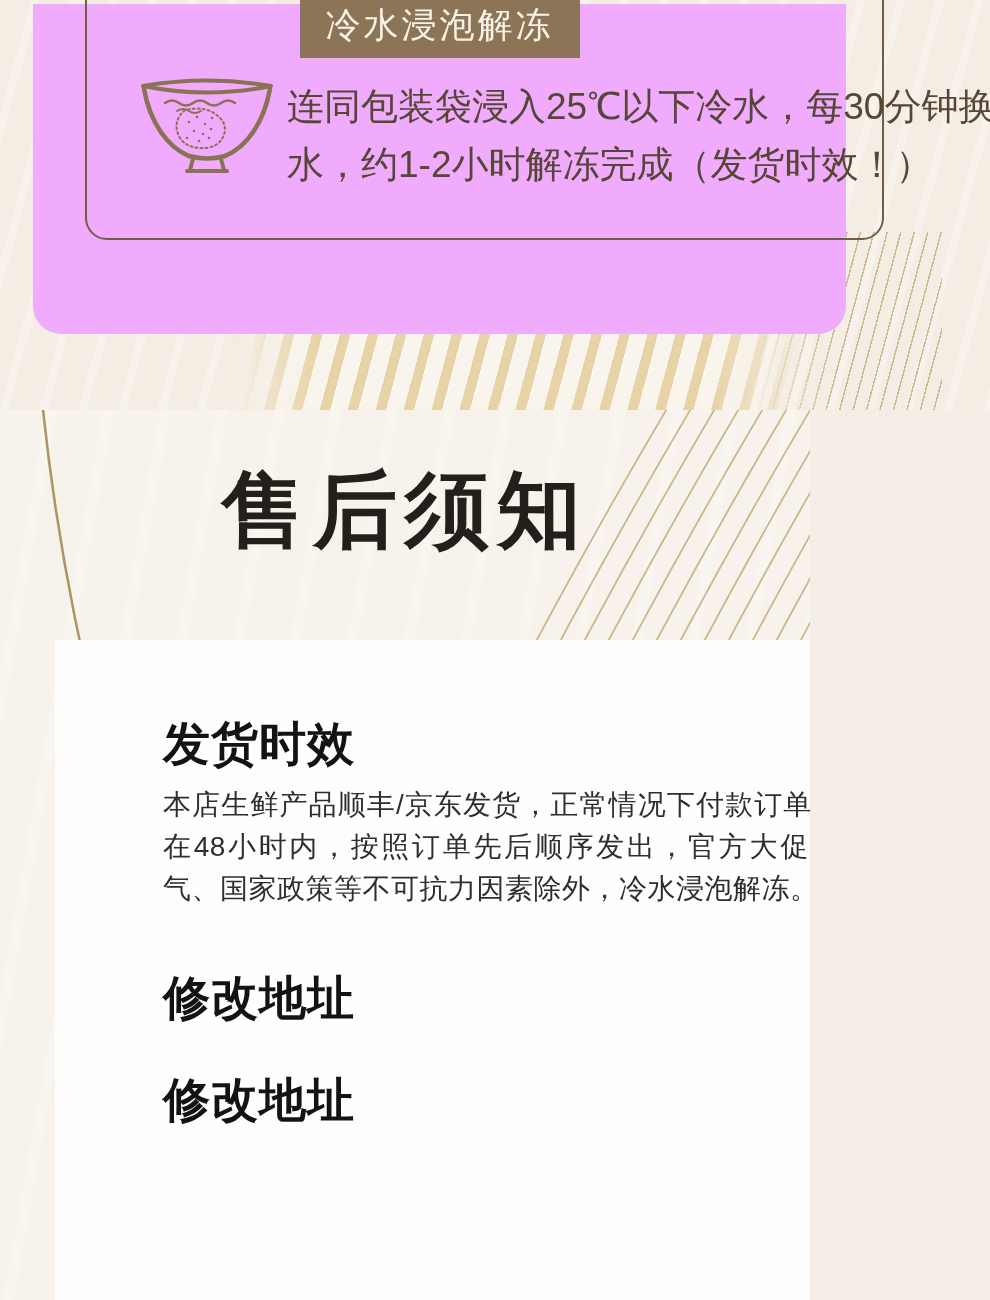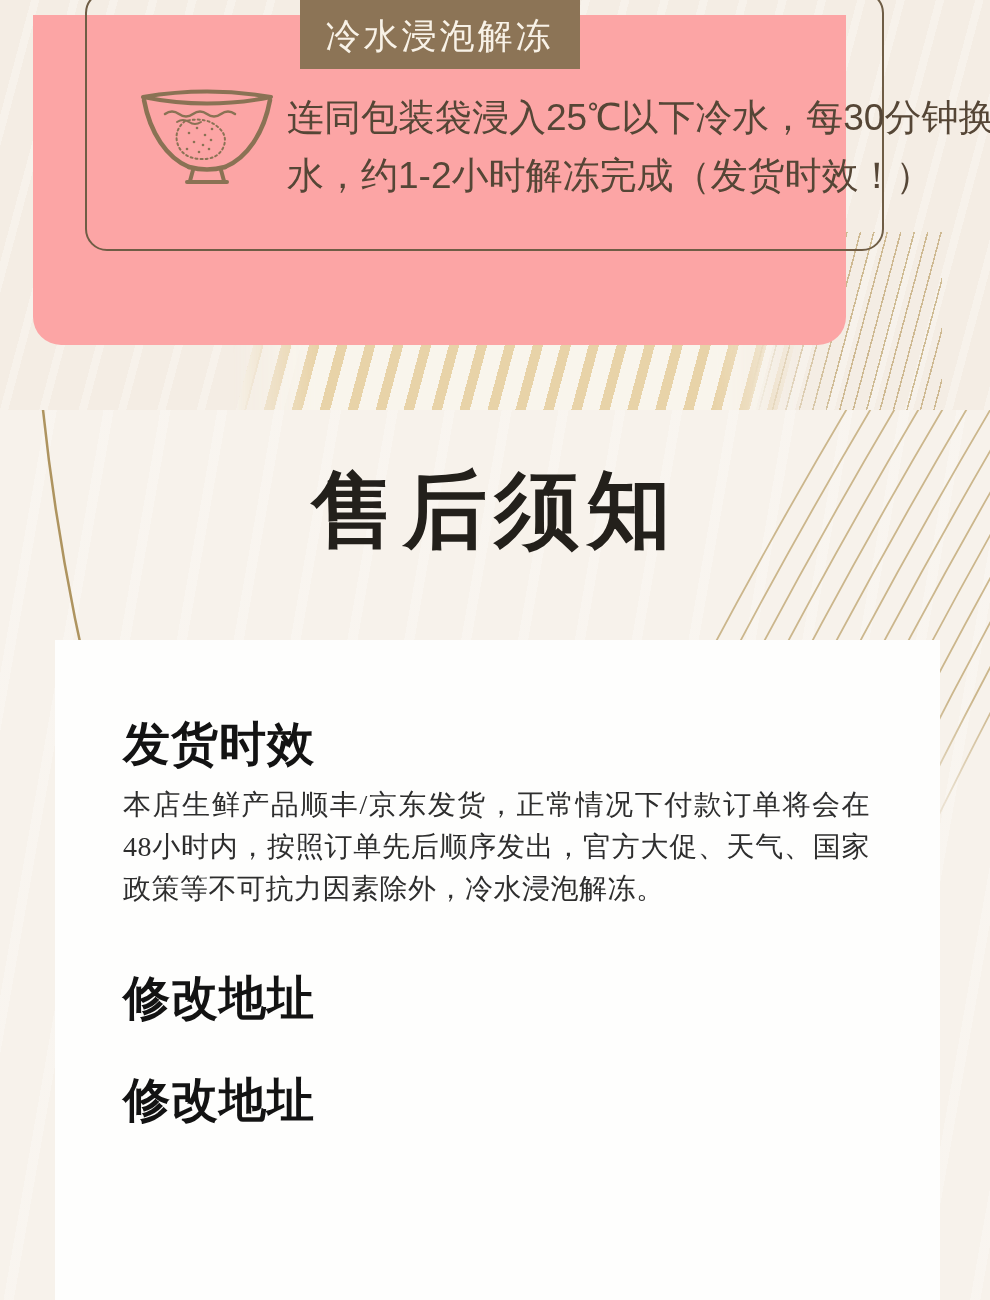--- a/index.html
+++ b/index.html
@@ -13,48 +13,48 @@
     opacity:.55;}
   .tan-stripes{position:absolute;left:232px;top:320px;width:568px;height:95px;
     background:repeating-linear-gradient(105deg,#e8d3a8 0 10px,#f9f5ec 10px 27px);
     -webkit-mask-image:linear-gradient(to right,transparent,#000 15%,#000 85%,transparent);
     mask-image:linear-gradient(to right,transparent,#000 15%,#000 85%,transparent);}
   .gold-lines-tr{position:absolute;right:48px;top:232px;width:190px;height:178px;
     background:repeating-linear-gradient(105deg,rgba(168,134,63,.5) 0 1.5px,transparent 1.5px 13px);
     -webkit-mask-image:linear-gradient(to left,#000 55%,transparent);
     mask-image:linear-gradient(to left,#000 55%,transparent);}
 
-  .thaw-card{position:absolute;left:33px;top:15px;width:813px;height:330px;background:#fca5a5;
+  .thaw-card{position:absolute;left:33px;top:4px;width:813px;height:330px;background:#f0abfc;
     border-radius:0 0 28px 28px;}
   .thaw-box{position:absolute;left:52px;top:-24px;width:795px;height:256px;
     border:2px solid #6f5d45;border-radius:22px;}
   .thaw-badge{position:absolute;left:50%;transform:translateX(-50%);top:-16px;
     background:#8c7456;color:#f8f2e7;font-size:35px;letter-spacing:3px;
     padding:14px 26px 9px;white-space:nowrap;}
   .thaw-icon{position:absolute;left:104px;top:66px;}
   .thaw-text{position:absolute;left:254px;top:74px;color:#554636;font-size:37px;line-height:58px;}
   .thaw-text div{white-space:nowrap;}
 
   
-  .sec-after{position:absolute;left:0;top:410px;width:990px;height:890px;background:#f7f2eb;overflow:hidden;}
+  .sec-after{position:absolute;left:0;top:410px;width:810px;height:890px;background:#f7f2eb;overflow:hidden;}
   .sec-after::before{content:"";position:absolute;inset:0;
     background:repeating-linear-gradient(100deg,rgba(255,255,255,0) 0 46px,rgba(255,255,255,.5) 46px 56px);
     opacity:.45;}
   .gold-curve-left{position:absolute;left:0;top:0;}
   .gold-fan-right{position:absolute;right:0;top:-20px;
     -webkit-mask-image:linear-gradient(to bottom,#000 65%,transparent 96%);
     mask-image:linear-gradient(to bottom,#000 65%,transparent 96%);}
 
   .after-title{position:relative;margin:0;padding-top:44px;text-align:center;
     font-family:"DejaVu Serif",serif;font-weight:900;font-size:84px;line-height:112px;
     letter-spacing:8px;color:#23201b;}
 
   .notice-card{position:absolute;left:55px;top:230px;width:885px;height:660px;background:#fefefd;
     padding:0;box-sizing:border-box;}
-  .notice-inner{padding:76px 70px 0 68px;font-family:Liberation Serif, serif;}
+  .notice-inner{padding:76px 70px 0 108px;}
   .notice-heading{margin:0;font-size:47px;line-height:56px;font-weight:800;color:#131313;
     letter-spacing:1px;}
   .notice-heading.h2{margin-top:60px;}
   .notice-heading.h3{margin-top:46px;}
   .notice-body{margin:12px 0 0;font-size:28px;line-height:42px;color:#2e2e2e;letter-spacing:.5px;
     text-align:justify;}
   .notice-body.p2{margin-top:10px;}
 </style>
 </head>
 <body>

